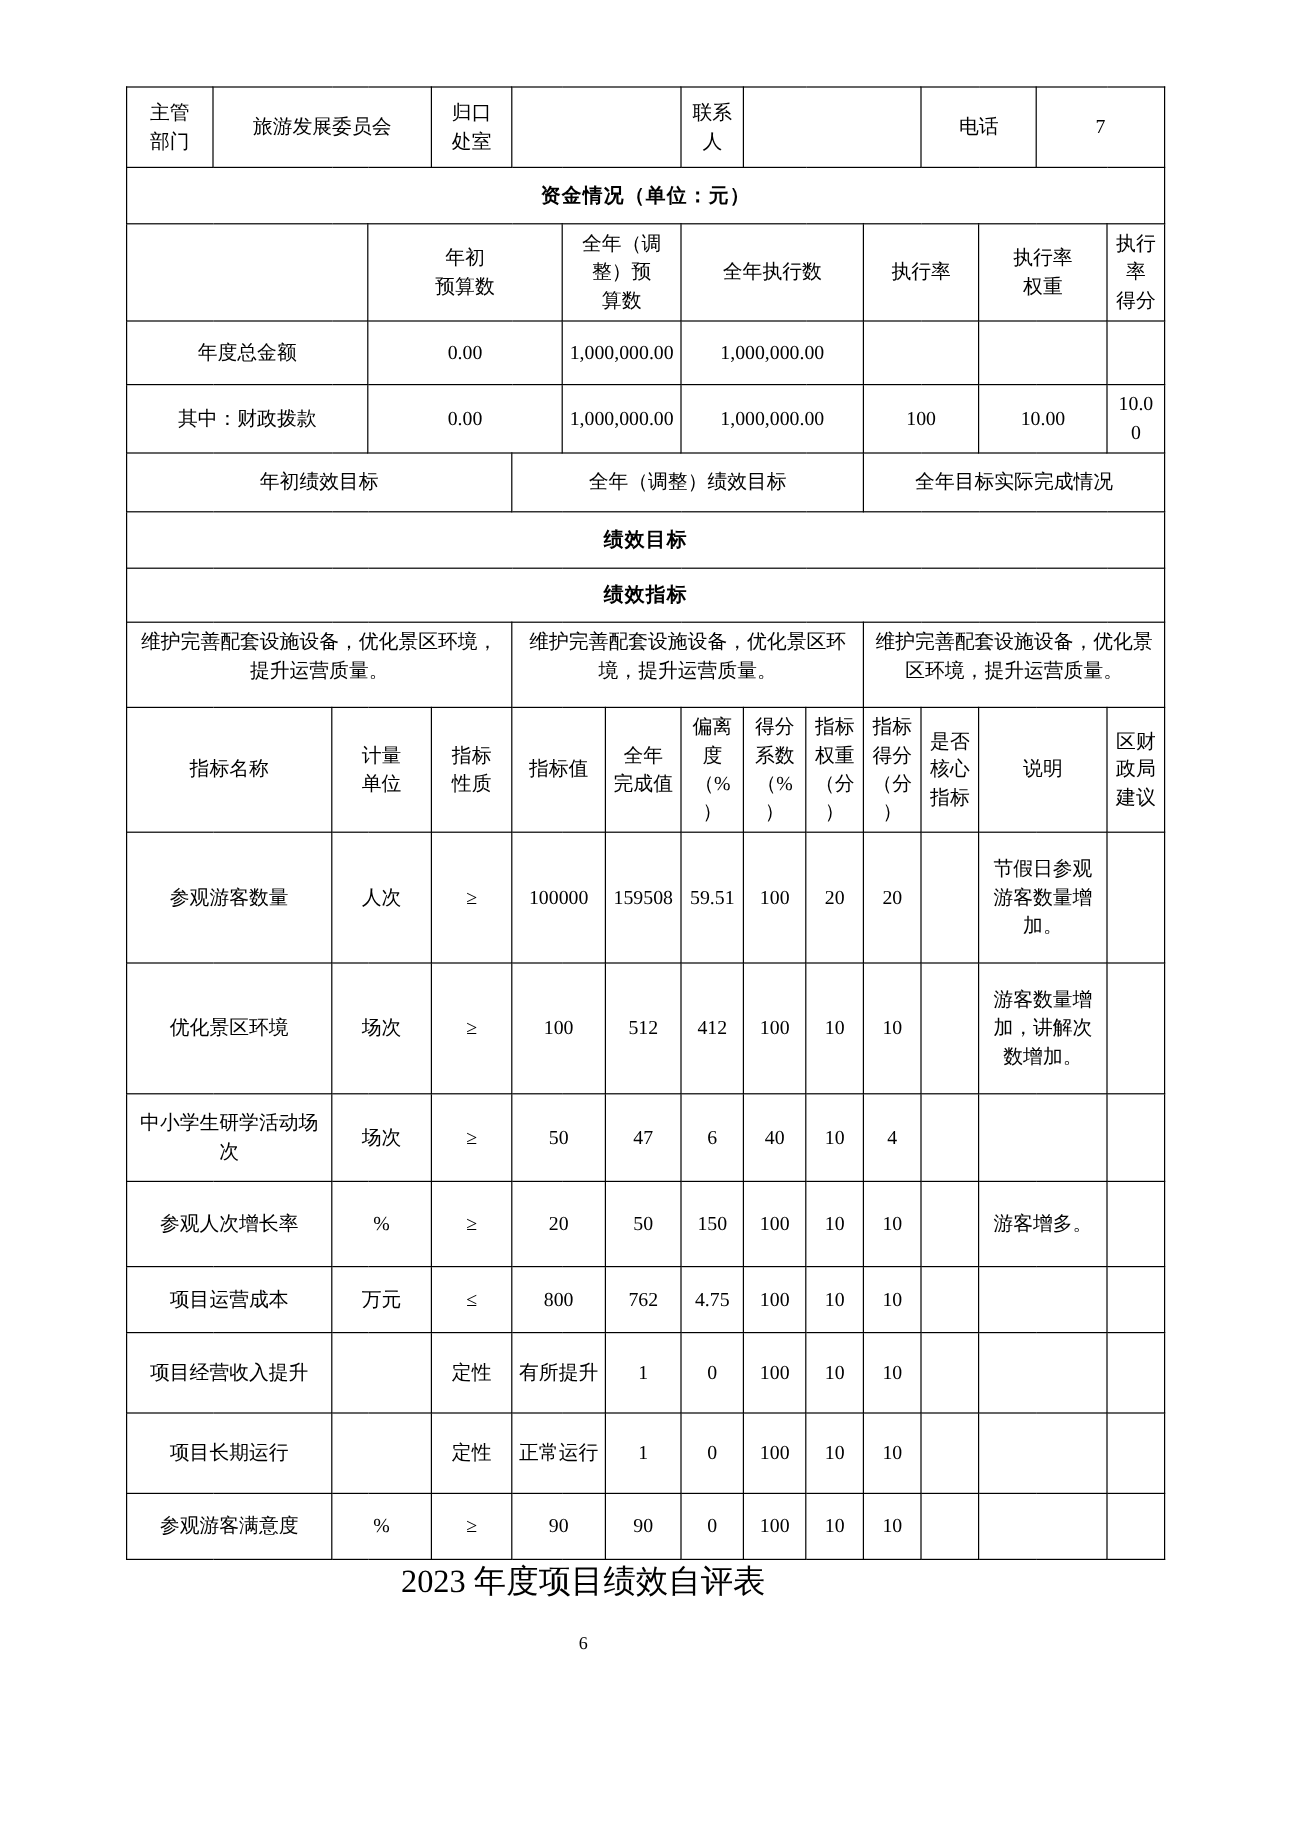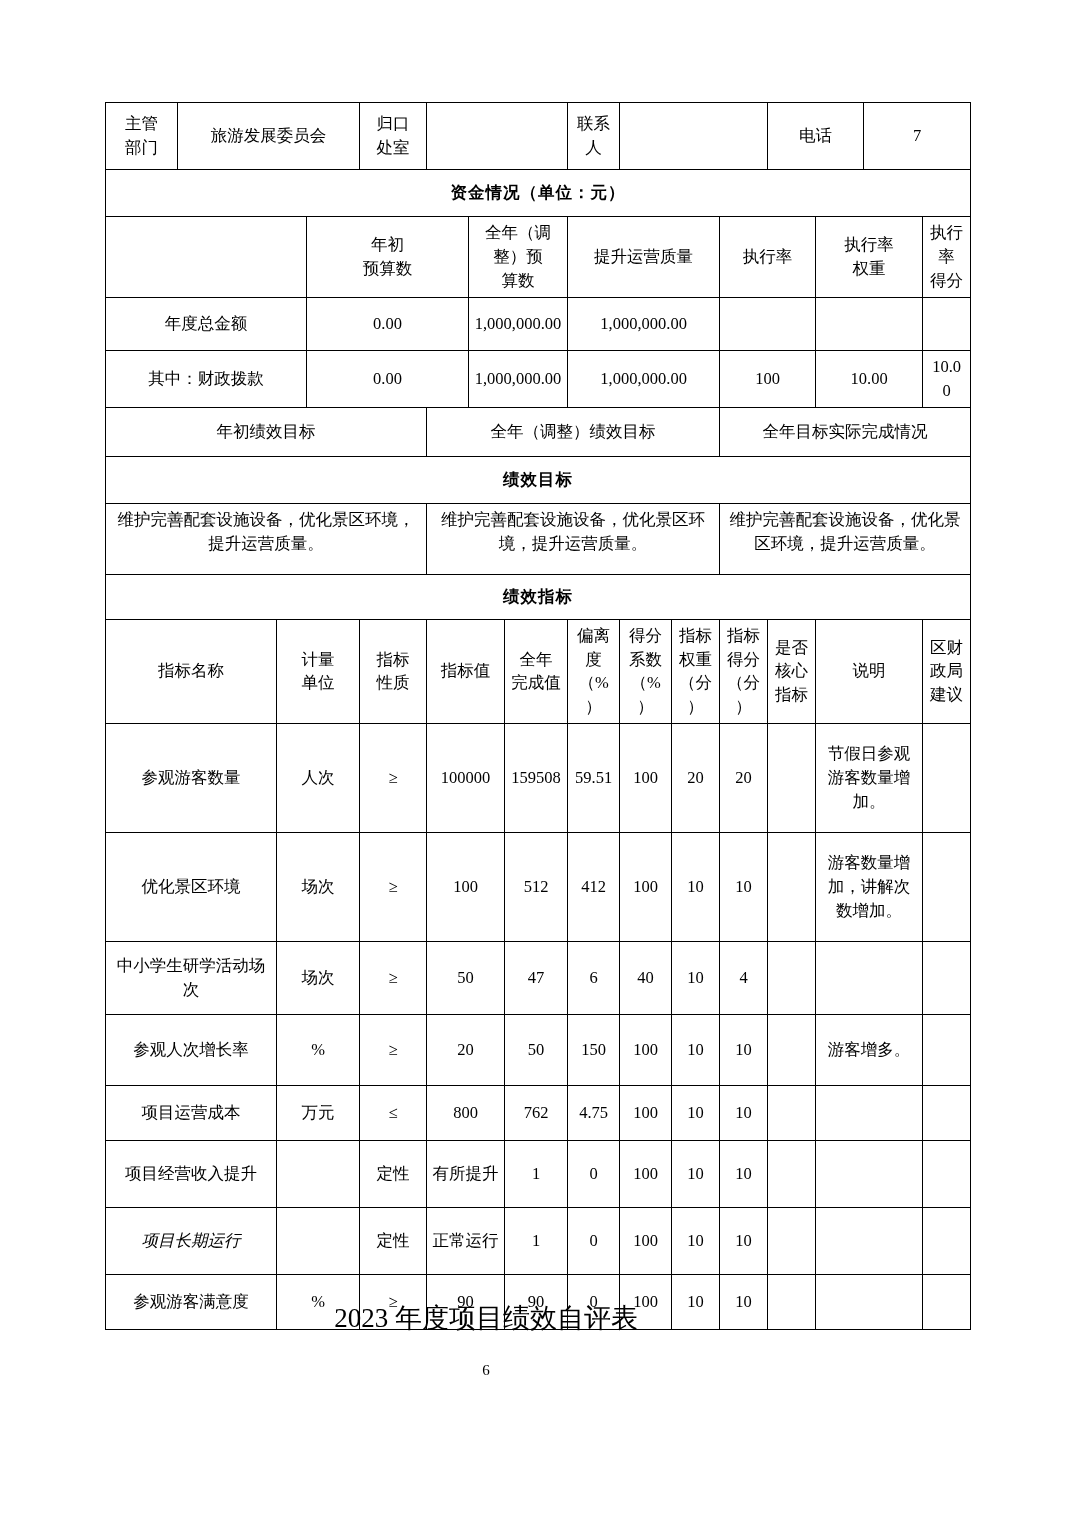--- a/index.html
+++ b/index.html
@@ -12,21 +12,21 @@
     height: 1520px;
     font-family: "Liberation Serif", "DejaVu Serif", serif;
     color: #000000;
     position: relative;
   }
   .page {
     position: relative;
     width: 972px;
     height: 1520px;
     box-sizing: border-box;
-    padding: 102px 100px 0 105px;
+    padding: 72px 100px 0 105px;
   }
   table.main {
     border-collapse: collapse;
     width: 865px;
     table-layout: fixed;
   }
   table.main td {
     border: 1px solid #000000;
     font-size: 16.5px;
     line-height: 1.45;
@@ -116,21 +116,21 @@
     <tr>
       <td colspan="3" style="height:56px;"></td>
       <td colspan="3">
         <span class="vcell">年初</span>
         <span class="vcell">预算数</span>
       </td>
       <td colspan="2">
         <span class="vcell">全年（调整）预</span>
         <span class="vcell">算数</span>
       </td>
-      <td colspan="3">提升运营质量</td>
+      <td colspan="3">全年执行数</td>
       <td colspan="2">执行率</td>
       <td colspan="2">
         <span class="vcell">执行率</span>
         <span class="vcell">权重</span>
       </td>
       <td colspan="1">
         <span class="vcell">执行率</span>
         <span class="vcell">得分</span>
       </td>
     </tr>
@@ -160,27 +160,27 @@
       <td colspan="5" style="height:40px;">年初绩效目标</td>
       <td colspan="6">全年（调整）绩效目标</td>
       <td colspan="5">全年目标实际完成情况</td>
     </tr>
 
     <tr>
       <td colspan="16" class="section-title" style="height:38px;">绩效目标</td>
     </tr>
 
     <tr>
+      <td colspan="16" class="section-title" style="height:36px;">绩效指标</td>
+    </tr>
+
+    <tr>
       <td colspan="5" class="left two-line" style="height:62px; vertical-align:top;">维护完善配套设施设备，优化景区环境，提升运营质量。</td>
       <td colspan="6" class="left two-line" style="vertical-align:top;">维护完善配套设施设备，优化景区环境，提升运营质量。</td>
       <td colspan="5" class="left two-line" style="vertical-align:top;">维护完善配套设施设备，优化景区环境，提升运营质量。</td>
-    </tr>
-
-    <tr>
-      <td colspan="16" class="section-title" style="height:36px;">绩效指标</td>
     </tr>
 
     <tr>
       <td colspan="2" style="height:90px;">指标名称</td>
       <td colspan="2">
         <span class="vcell">计量</span>
         <span class="vcell">单位</span>
       </td>
       <td colspan="1">
         <span class="vcell">指标</span>
@@ -307,21 +307,21 @@
       <td colspan="1">0</td>
       <td colspan="1">100</td>
       <td colspan="1">10</td>
       <td colspan="1">10</td>
       <td colspan="1"></td>
       <td colspan="2" class="small"></td>
       <td colspan="1"></td>
     </tr>
 
     <tr>
-      <td colspan="2" class="cell-left-pad" style="height:58px;font-style:italic;">项目长期运行</td>
+      <td colspan="2" class="cell-left-pad" style="height:58px;">项目长期运行</td>
       <td colspan="2"></td>
       <td colspan="1">定性</td>
       <td colspan="2">正常运行</td>
       <td colspan="1">1</td>
       <td colspan="1">0</td>
       <td colspan="1">100</td>
       <td colspan="1">10</td>
       <td colspan="1">10</td>
       <td colspan="1"></td>
       <td colspan="2" class="small"></td>

